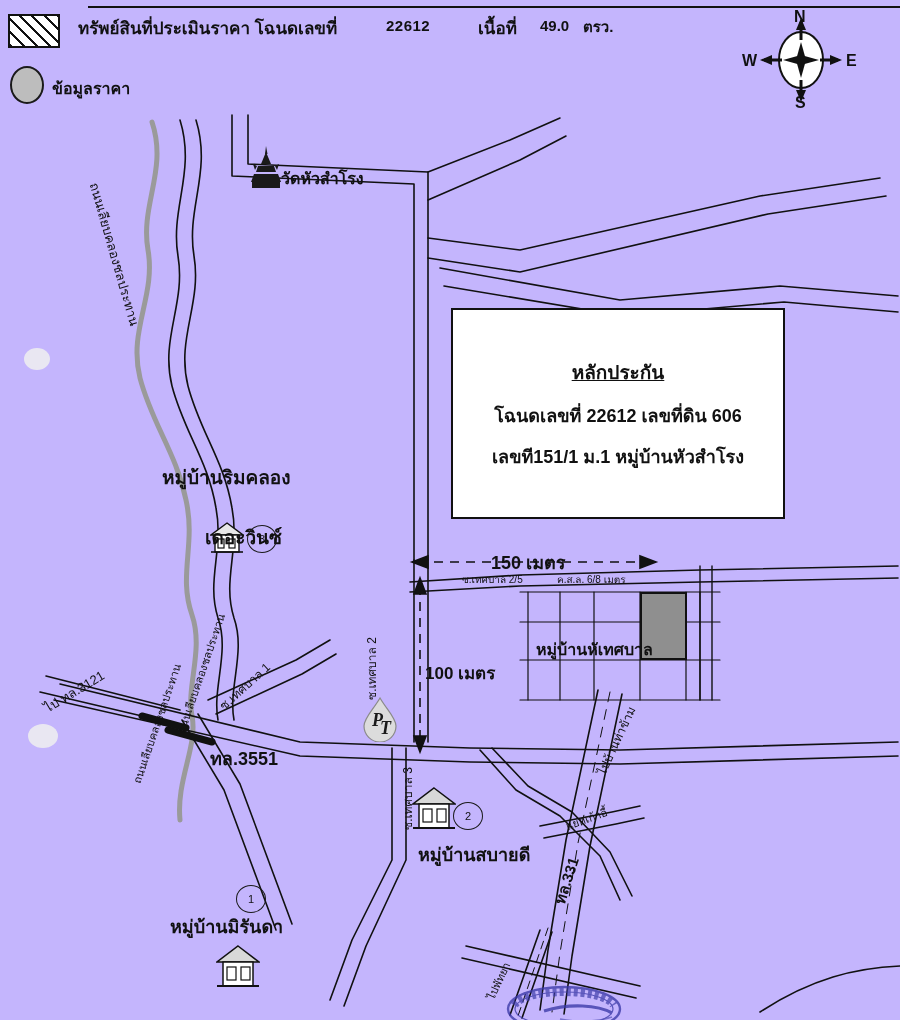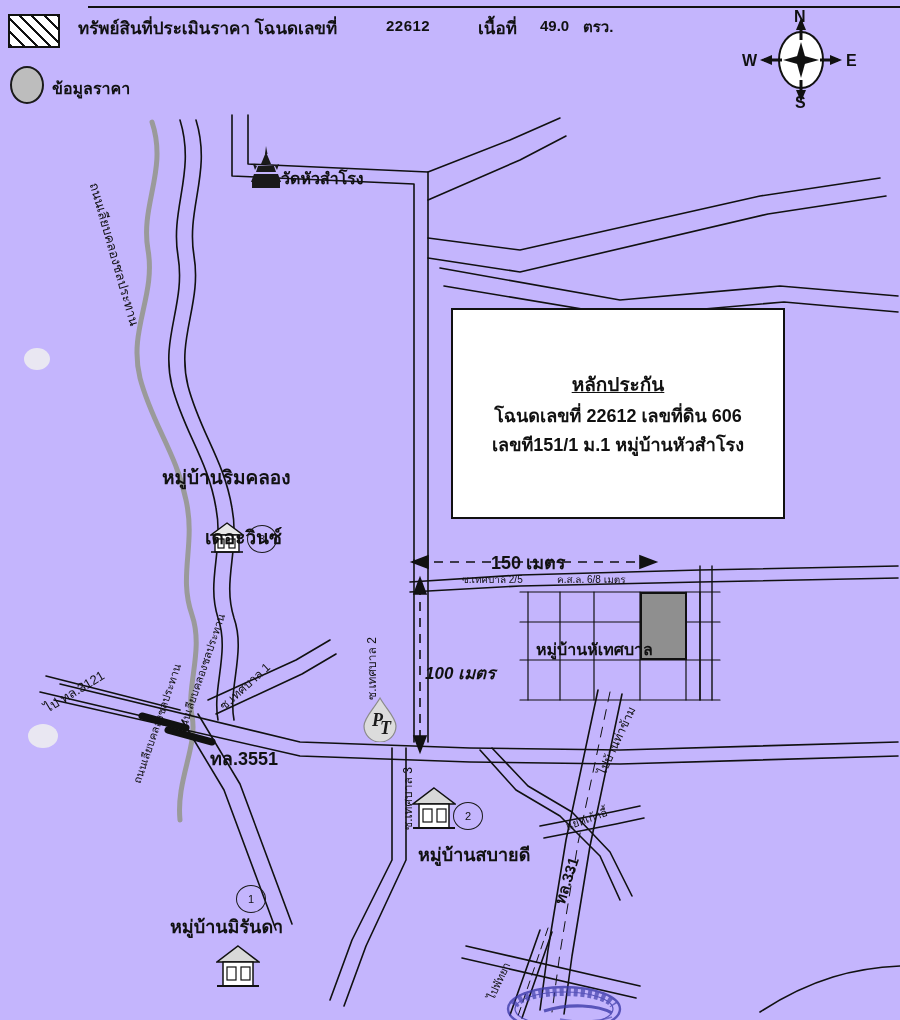--- a/index.html
+++ b/index.html
@@ -49,21 +49,21 @@
   .rot{transform-origin:left top;}
 
   #lbl-wat{left:281px;top:166px;font-size:16px;}
   #lbl-canal-road{left:104px;top:180px;font-size:13px;transform:rotate(74deg);}
   #lbl-vill3-a{left:162px;top:462px;font-size:19px;}
   #lbl-vill3-b{left:205px;top:491px;font-size:19px;margin-top:31px;}
   #lbl-150{left:491px;top:548px;font-size:18px;}
   #lbl-soi25{left:462px;top:572px;font-size:10px;}
   #lbl-ksl68{left:557px;top:572px;font-size:10px;}
   #lbl-vill-hs{left:536px;top:637px;font-size:16px;}
-  #lbl-100{left:425px;top:659px;font-size:17px;font-style:italic;}
+  #lbl-100{left:425px;top:659px;font-size:17px;}
   #lbl-soi2{left:362px;top:700px;font-size:12px;transform:rotate(-90deg);}
   #lbl-goto-tl{left:40px;top:700px;font-size:13px;transform:rotate(-31deg);}
   #lbl-soi1{left:215px;top:700px;font-size:12px;transform:rotate(-42deg);}
   #lbl-tl3551{left:210px;top:744px;font-size:18px;}
   #lbl-irrig2{left:128px;top:780px;font-size:11px;transform:rotate(-71deg);}
   #lbl-irrig3{left:172px;top:730px;font-size:11px;transform:rotate(-71deg);}
   #lbl-soi3{left:398px;top:830px;font-size:12px;transform:rotate(-90deg);}
   #lbl-vill2{left:418px;top:840px;font-size:18px;}
   #lbl-tokhao{left:592px;top:770px;font-size:12px;transform:rotate(-65deg);}
   #lbl-yaek{left:563px;top:818px;font-size:11px;transform:rotate(-20deg);}
@@ -79,21 +79,21 @@
   }
   #circ3{left:247px;top:525px;width:28px;height:26px;}
   #circ2{left:453px;top:802px;width:28px;height:26px;}
   #circ1{left:236px;top:885px;width:28px;height:26px;}
 
   
   #infobox{
     position:absolute;left:451px;top:308px;width:330px;height:207px;
     border:2px solid #111;background:#fff;
     display:flex;flex-direction:column;align-items:center;justify-content:center;
-    gap:0;
+    gap:12px;
   }
   #infobox .ib-title{font-size:19px;font-weight:700;text-decoration:underline;margin-bottom:2px;}
   #infobox .ib-line{font-size:18px;font-weight:700;white-space:nowrap;}
 
   
   #pt-logo{position:absolute;left:361px;top:696px;width:38px;height:46px;}
 
   
   #stamp{
     position:absolute;left:500px;top:975px;width:185px;height:55px;

